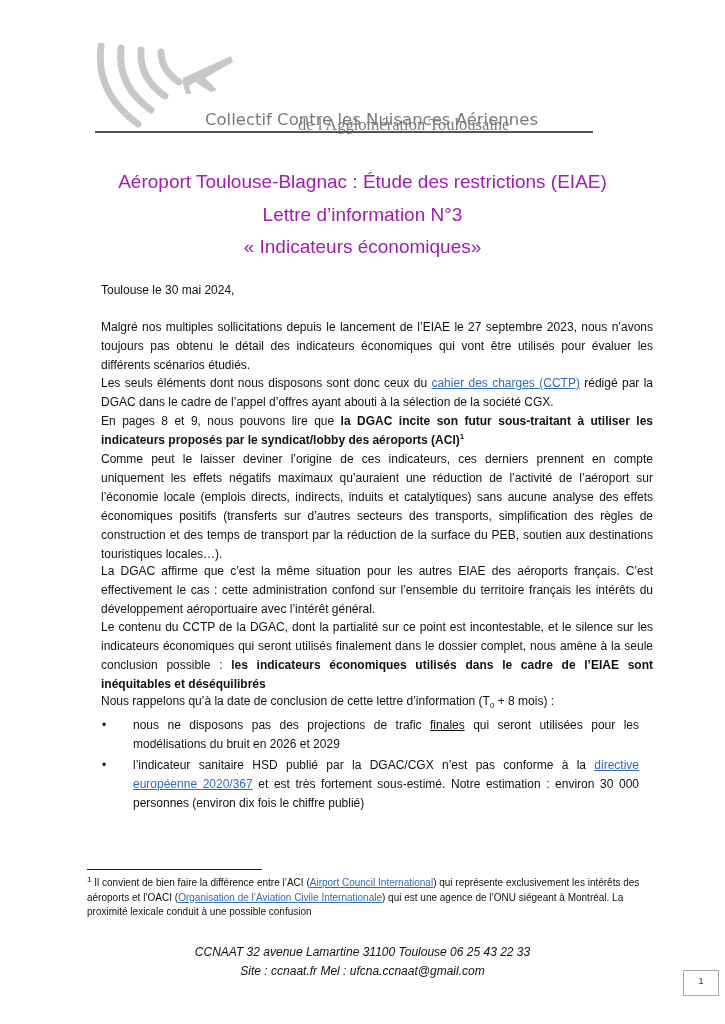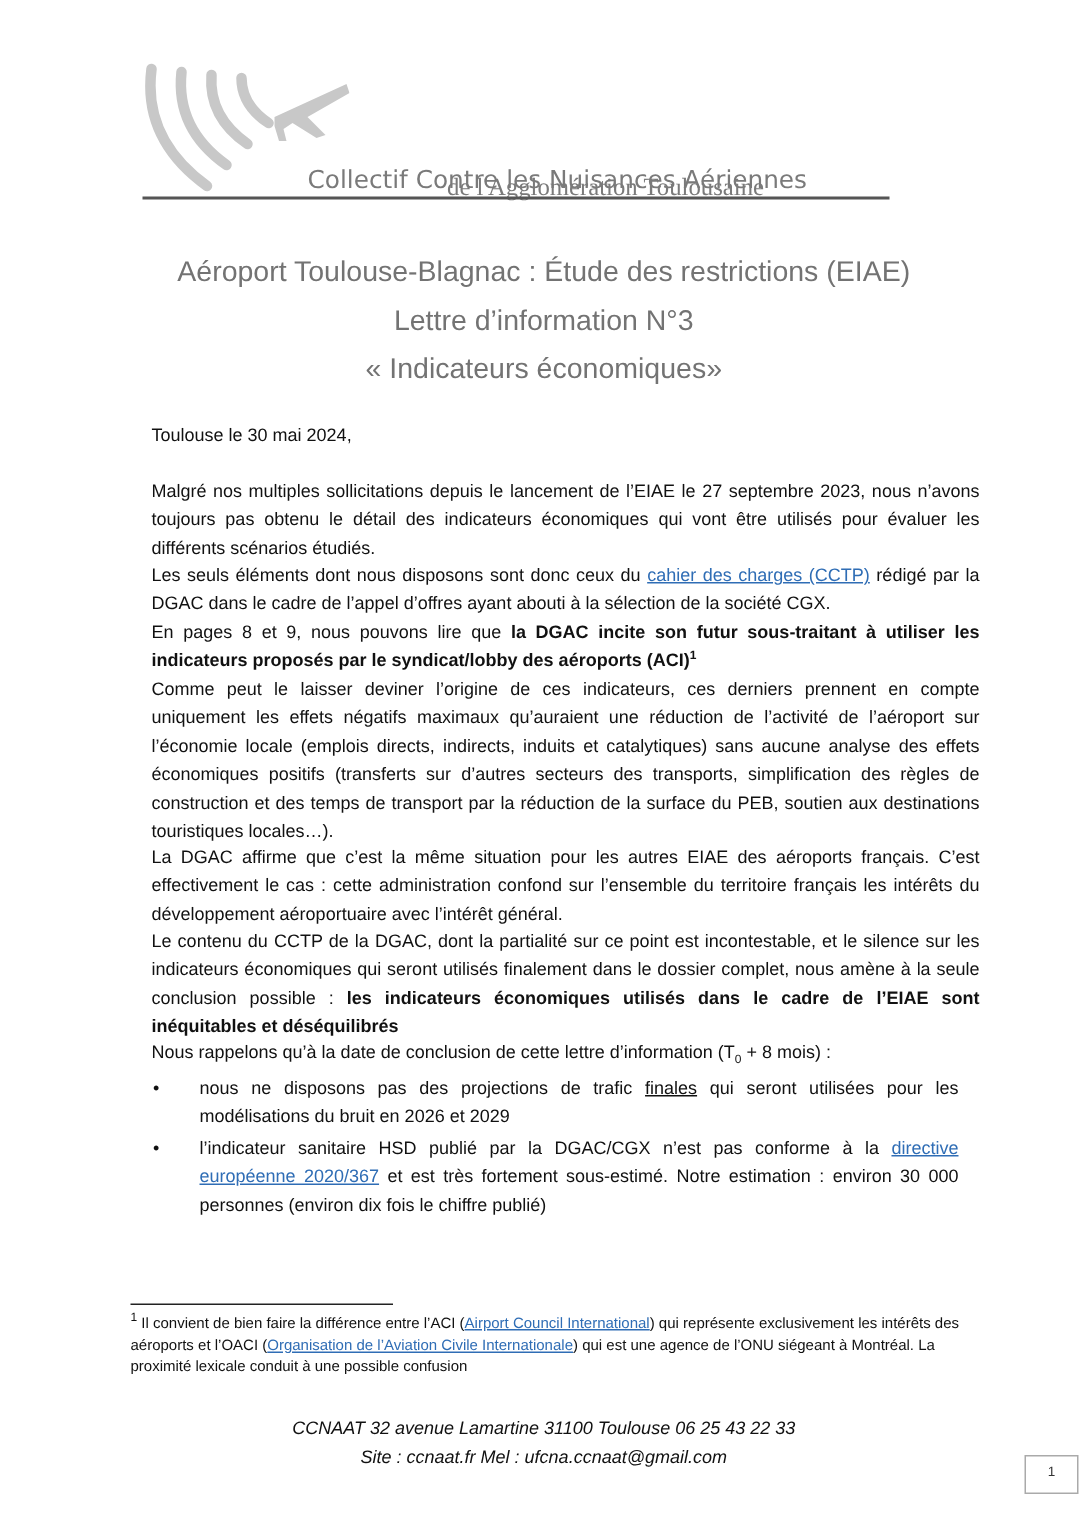--- a/index.html
+++ b/index.html
@@ -4,21 +4,21 @@
 <style>
   html, body { margin: 0; padding: 0; background: #ffffff; }
   body { width: 725px; height: 1024px; position: relative; overflow: hidden; font-family: "Liberation Sans", sans-serif; color: #111; }
   .logo { position: absolute; left: 93px; top: 38px; width: 500px; height: 98px; }
   .logo-waves { position: absolute; left: 0; top: 0; width: 140px; height: 90px; }
   .logo-title { position: absolute; left: 178px; top: -4px; font-family: "DejaVu Sans", sans-serif; font-weight: bold; font-size: 62px; letter-spacing: 1px; color: #1ac0ef; line-height: 1; }
   .logo-sub1 { position: absolute; left: 112px; top: 72px; font-family: "DejaVu Sans", sans-serif; font-size: 16.5px; color: #7a7a7a; white-space: nowrap; }
   .logo-sub2 { position: absolute; left: 205px; top: 77px; font-family: Liberation Serif, serif; font-size: 16.5px; color: #7a7a7a; white-space: nowrap; }
   .logo-rule { position: absolute; left: 95px; top: 131px; width: 498px; height: 2px; background: #555; }
 
-  .title { position: absolute; left: 0; width: 725px; text-align: center; font-family: "Liberation Sans", sans-serif; font-size: 19px; color: #737373; }
+  .title { position: absolute; left: 0; width: 725px; text-align: center; font-family: "Liberation Sans", sans-serif; font-size: 19px; color: #a21caf; }
   .t1 { top: 171px; } .t2 { top: 204px; } .t3 { top: 236px; }
 
   .body { position: absolute; left: 69px; width: 552px; font-size: 12px; line-height: 19px; text-align: justify; margin-left: 32px; }
   .body p { margin: 0; }
   a.link { color: #2f6db5; text-decoration: underline; }
   .sup { font-size: 8px; vertical-align: super; line-height: 0; }
   .sub { font-size: 8px; vertical-align: sub; line-height: 0; }
   .bullets { position: absolute; left: 87px; width: 552px; font-size: 12px; line-height: 19px; }
   .bullet { position: relative; padding-left: 46px; text-align: justify; margin-bottom: 2px; }
   .bullet .dot { position: absolute; left: 15px; top: 0; }

